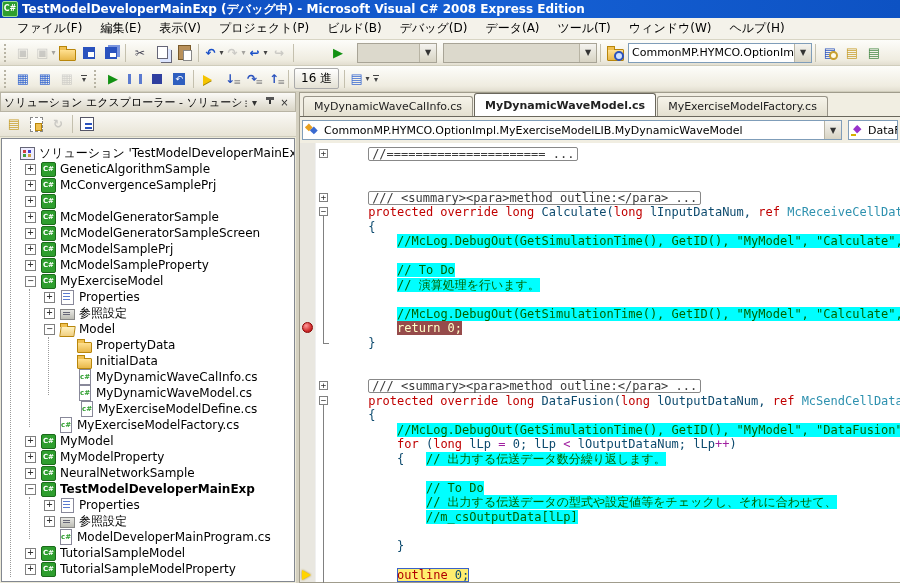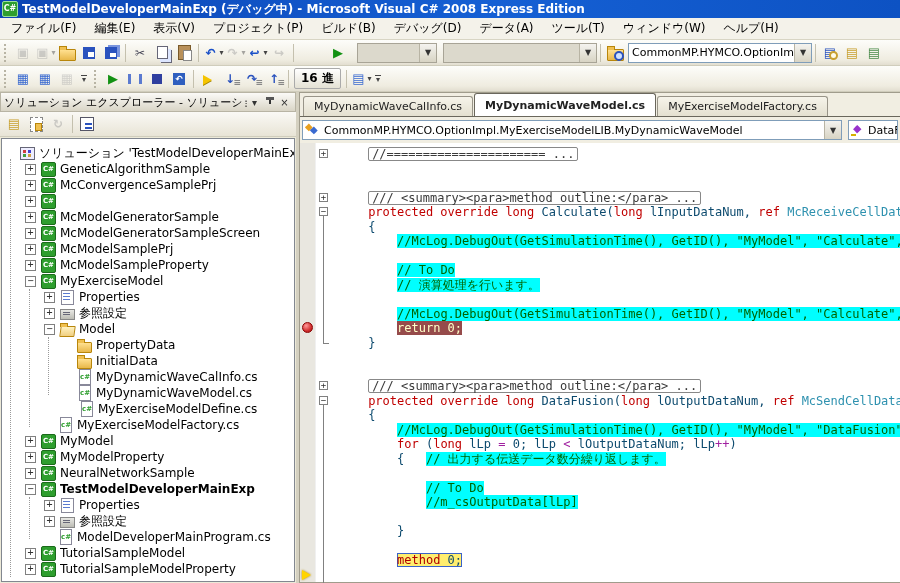--- a/index.html
+++ b/index.html
@@ -8,27 +8,27 @@
        -webkit-font-smoothing:none;}
   
   #titlebar{position:absolute;left:0;top:0;width:900px;height:18px;
     background:linear-gradient(180deg,#2a6ae0 0%,#0d47b5 40%,#0a3fa8 100%);
     background:linear-gradient(90deg,#0b44b4,#1560d4 55%,#0d52c3);
     display:flex;align-items:center;color:#fff;font-weight:bold;font-size:12px;}
   .appicon{width:14px;height:14px;background:#2e9e2e;border:1px solid #9adf9a;border-radius:2px;
     color:#fff;font-size:8px;font-weight:bold;text-align:center;line-height:14px;margin:0 4px 0 2px;flex:none;}
   
   #menubar{position:absolute;left:0;top:18px;width:900px;height:22px;background:#f4f2ea;
-    border-bottom:1px solid #d8d5c4;display:flex;align-items:center;padding-left:2px;box-sizing:border-box;}
+    border-bottom:1px solid #d8d5c4;display:flex;align-items:center;padding-left:8px;box-sizing:border-box;}
   .mitem{padding:2px 9px;color:#000;cursor:default;}
   
   .toolbar{position:absolute;left:0;width:900px;height:26px;
     background:linear-gradient(180deg,#fdfdfa,#efece0 80%,#e2ded0);
     border-bottom:1px solid #d0cdbc;display:flex;align-items:center;box-sizing:border-box;}
-  #tb1{top:40px;} #tb2{top:66px;font-weight:bold;}
+  #tb1{top:40px;} #tb2{top:66px;}
   .grip{width:5px;height:18px;margin:0 4px 0 3px;flex:none;
     background:repeating-linear-gradient(180deg,#b8b4a4 0 2px,transparent 2px 4px);
     background-size:2px 4px;background-repeat:repeat-y;background-position:1px 0;}
   .tbtn{height:22px;min-width:22px;display:flex;align-items:center;justify-content:center;
     border-radius:2px;flex:none;cursor:default;}
   .tsep{width:1px;height:18px;background:#c4c0ae;margin:0 3px;flex:none;}
   .ddarrow{font-size:8px;color:#444;margin-left:1px;}
   .off{opacity:.45;filter:grayscale(1);}
   .gi{display:inline-block;width:16px;height:16px;text-align:center;font-size:12px;line-height:16px;position:relative;}
   .k-winplus::before{content:"▣";color:#9a9a9a;font-size:13px;}
@@ -524,21 +524,22 @@
           <div class="cl"><span class="s-p"></span></div>
           <div class="cl"><span class="s-p"></span></div>
           <div class="cl"><span class="s-p">     </span><span class="codebox">/// &lt;summary&gt;&lt;para&gt;method outline:&lt;/para&gt; ...</span></div>
           <div class="cl"><span class="s-p">     </span><span class="s-k">protected override long </span><span class="s-p">DataFusion(</span><span class="s-k">long</span><span class="s-p"> lOutputDataNum, </span><span class="s-k">ref</span><span class="s-t"> McSendCellDataI</span></div>
           <div class="cl"><span class="s-p">     </span><span class="s-p">{</span></div>
           <div class="cl"><span class="s-p">         </span><span class="s-ch">//McLog.DebugOut(GetSimulationTime(), GetID(), "MyModel", "DataFusion",</span></div>
           <div class="cl"><span class="s-p">         </span><span class="s-k">for</span><span class="s-p"> (</span><span class="s-k">long</span><span class="s-p"> lLp </span><span class="s-o">=</span><span class="s-p"> 0; lLp </span><span class="s-o">&lt;</span><span class="s-p"> lOutputDataNum; lLp</span><span class="s-o">++</span><span class="s-p">)</span></div>
           <div class="cl"><span class="s-p">         </span><span class="s-p">{   </span><span class="s-ch">// 出力する伝送データ数分繰り返します。</span></div>
           <div class="cl"><span class="s-p"></span></div>
           <div class="cl"><span class="s-p">             </span><span class="s-ch">// To Do</span></div>
+          <div class="cl"><span class="s-p">             </span><span class="s-ch">// 出力する伝送データの型式や設定値等をチェックし、それに合わせて、</span></div>
           <div class="cl"><span class="s-p">             </span><span class="s-ch">//m_csOutputData[lLp]</span></div>
           <div class="cl"><span class="s-p"></span></div>
           <div class="cl"><span class="s-p">         </span><span class="s-p">}</span></div>
           <div class="cl"><span class="s-p"></span></div>
-          <div class="cl"><span class="s-p">         </span><span class="curline"><span class="s-k">method </span><span class="s-p">0;</span></span></div>
+          <div class="cl"><span class="s-p">         </span><span class="curline"><span class="s-k">outline </span><span class="s-p">0;</span></span></div>
         </div>
     </div>
   </div>
 </div>
 
 </body></html>

